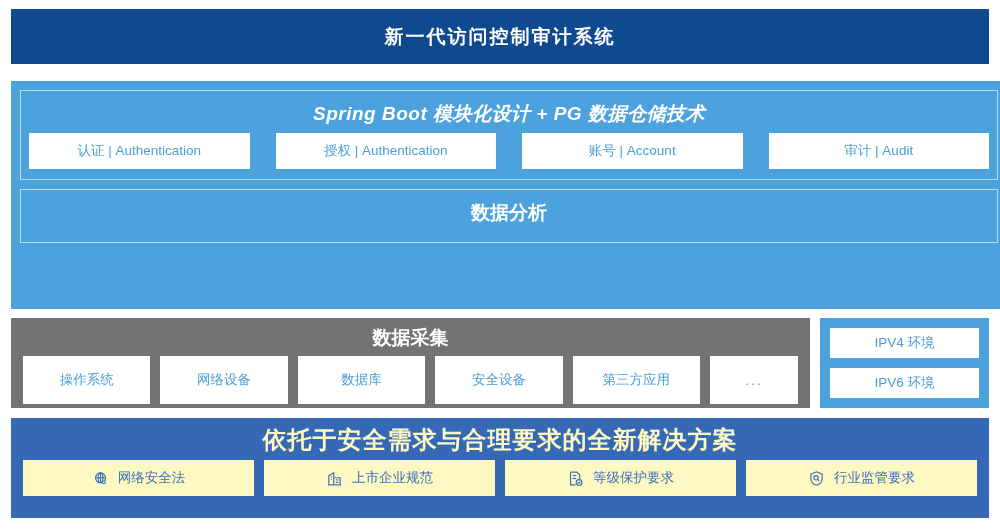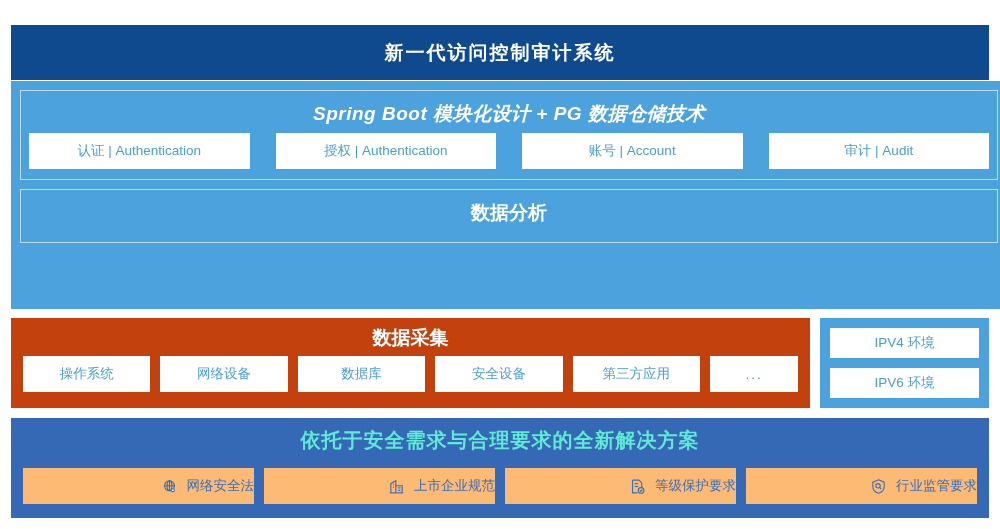--- a/index.html
+++ b/index.html
@@ -18,21 +18,21 @@
     width: 1000px;
     height: 529px;
     position: relative;
     box-sizing: border-box;
   }
 
   
   .header {
     position: absolute;
     left: 11px;
-    top: 25px;
+    top: 9px;
     width: 978px;
     height: 55px;
     background: #0f4a8f;
     display: flex;
     align-items: center;
     justify-content: center;
   }
   .header-title {
     color: #ffffff;
     font-size: 19px;
@@ -91,39 +91,39 @@
   .collect-row {
     position: absolute;
     left: 11px;
     top: 318px;
     width: 978px;
     height: 90px;
     display: flex;
     gap: 10px;
   }
   .collect-block {
-    background: #c2410c;
+    background: #737373;
     width: 799px;
     box-sizing: border-box;
     padding: 4px 12px 12px 12px;
   }
   .collect-title {
     color: #ffffff;
     text-align: center;
     font-size: 19px;
     font-weight: bold;
     line-height: 32px;
     padding-bottom: 2px;
   }
   .collect-chips {
     display: flex;
     gap: 10px;
   }
   .collect-chips .chip {
-    height: 36px;
+    height: 48px;
     font-size: 13.5px;
   }
   .collect-chips .chip.ellipsis {
     flex: 0 0 88px;
     letter-spacing: 2px;
   }
   .ipv-block {
     background: #4ba2dc;
     flex: 1 1 auto;
     box-sizing: border-box;
@@ -148,39 +148,39 @@
     position: absolute;
     left: 11px;
     top: 418px;
     width: 978px;
     height: 100px;
     background: #3568b5;
     box-sizing: border-box;
     padding: 4px 12px 12px 12px;
   }
   .solution-title {
-    color: #5eead4;
+    color: #fef9c3;
     text-align: center;
-    font-size: 20px;
+    font-size: 24px;
     font-weight: bold;
     line-height: 36px;
     letter-spacing: 1px;
-    padding-bottom: 10px;
+    padding-bottom: 2px;
   }
   .solution-chips {
     display: flex;
     gap: 10px;
   }
   .solution-chip {
     flex: 1 1 0;
-    background: #fdba74;
+    background: #fef9c3;
     height: 36px;
     display: flex;
     align-items: center;
-    justify-content: flex-end;
+    justify-content: center;
     gap: 9px;
     color: #3a6fb8;
     font-size: 13.5px;
     box-sizing: border-box;
   }
   .solution-chip .ico {
     width: 17px;
     height: 17px;
     display: inline-flex;
     align-items: center;

